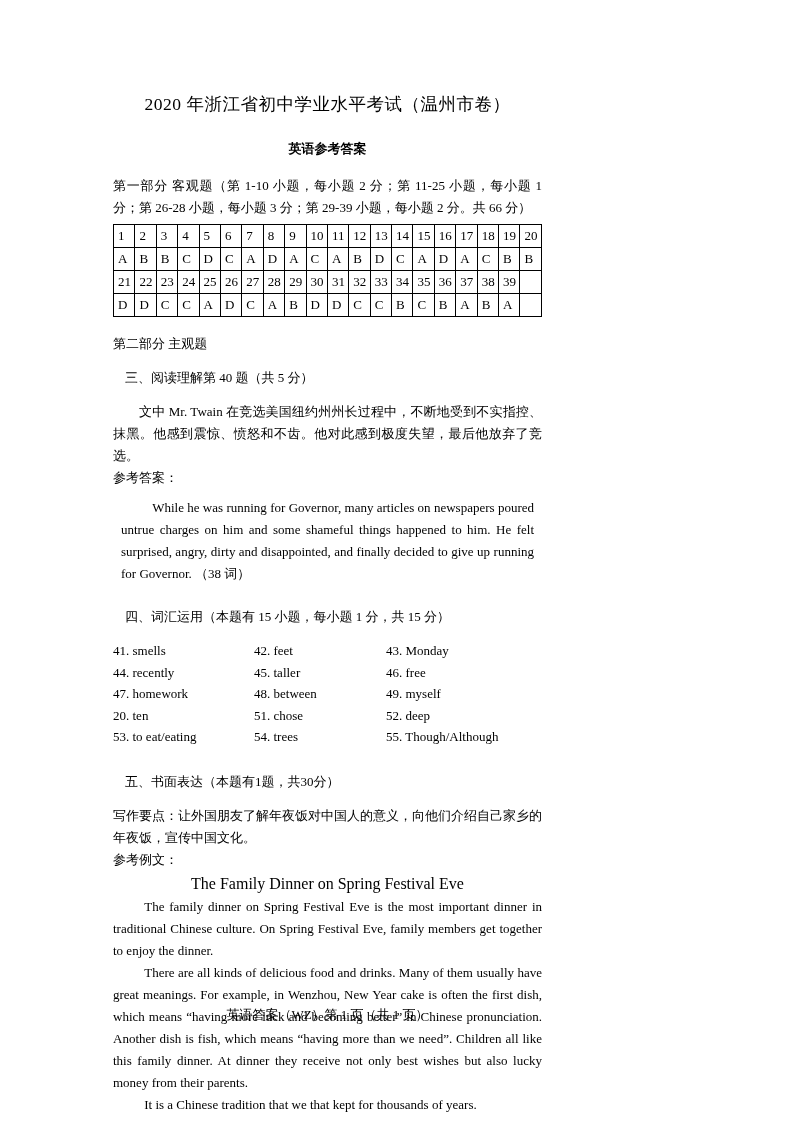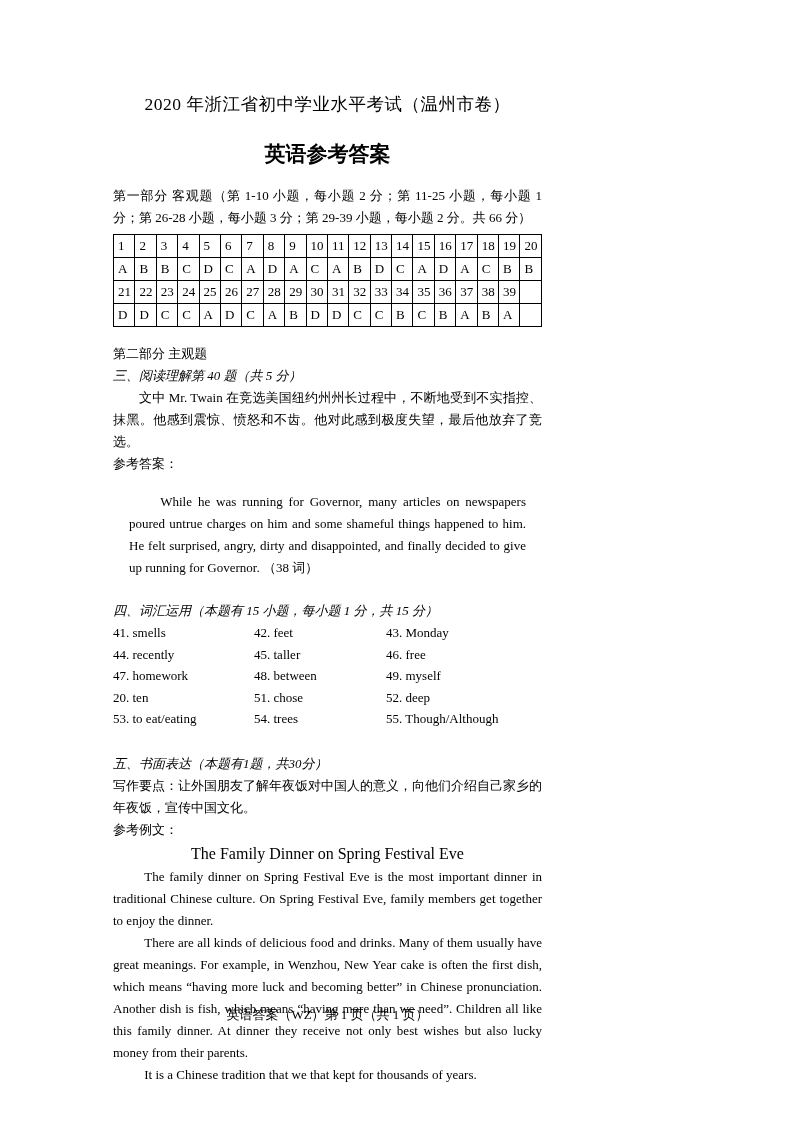--- a/index.html
+++ b/index.html
@@ -15,40 +15,40 @@
     padding:92px 113px 0 113px;
     background:#fff;
     overflow:hidden;
   }
   .doc-title {
     font-size:17.5px; font-weight:normal;
     text-align:center; margin:0 0 24px 0;
     letter-spacing:0.5px;
   }
   .doc-subtitle {
-    font-size:21px; font-weight:bold;
+    font-size:13px; font-weight:bold;
     text-align:center; margin:0 0 17px 0;
   }
   .body-text { font-size:13px; line-height:22px; }
   .part-heading { margin:0; text-align:justify; }
   .answer-table {
     width:100%; border-collapse:collapse;
     margin-top:5px; table-layout:fixed;
   }
   .answer-table td {
     border:1px solid #000;
     height:21px; font-size:13px;
     padding:0 0 0 4px; text-align:left;
     overflow:hidden;
   }
   .part2-heading { margin-top:16px; }
-  .sec-heading { margin:0;font-style:italic; }
+  .sec-heading { margin:12px; }
   .para-cn { margin:0; text-indent:2em; text-align:justify; }
   .label-line { margin:0; }
-  .para-en { margin:16px; text-indent:2.4em; text-align:justify; }
+  .para-en { margin:8px; text-indent:2.4em; text-align:justify; }
   .vocab-section { margin-top:21px; }
   .vocab-grid {
     display:grid;
     grid-template-columns:141px 132px 1fr;
     font-size:13px; line-height:21.5px;
   }
   .writing-section { margin-top:23px; }
   .essay-title {
     text-align:center; margin:1px 0 0 0;
     font-size:16px; line-height:24px;

